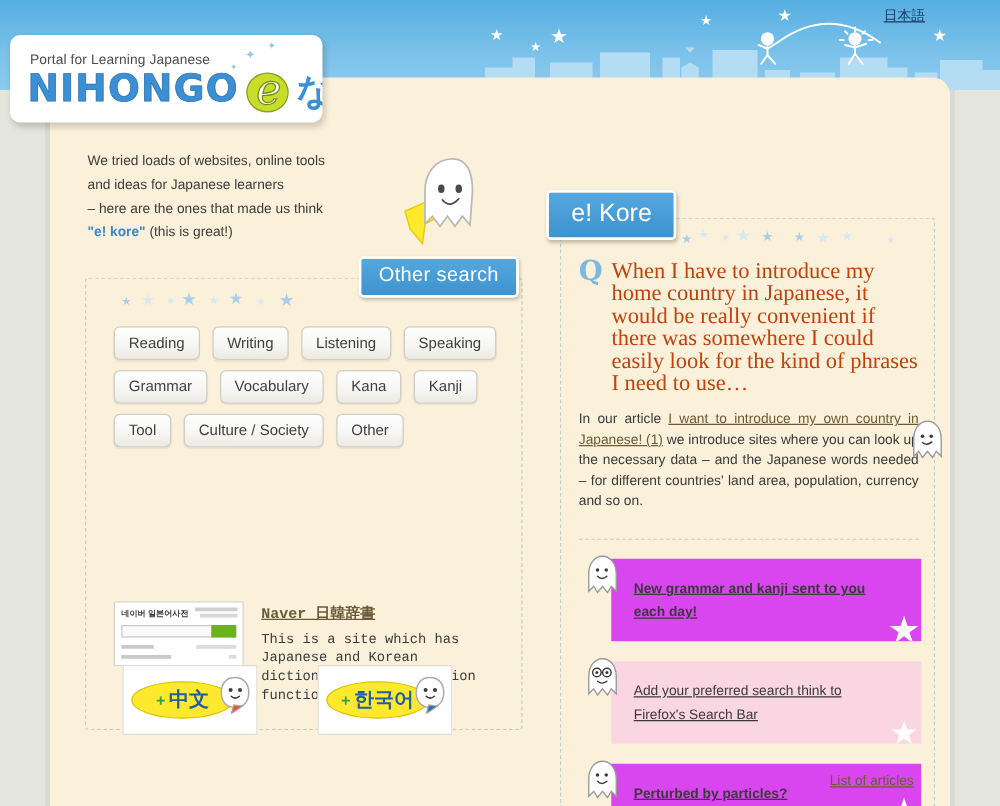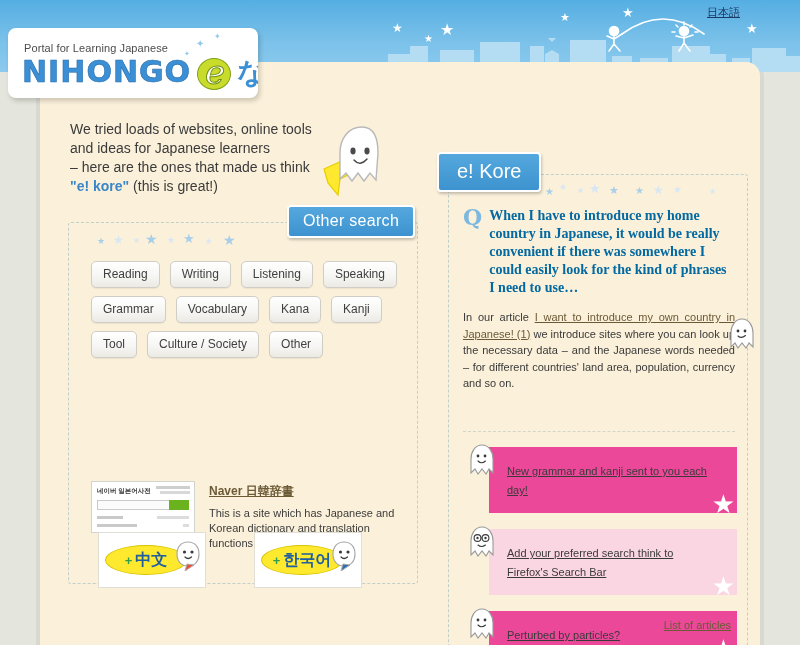--- a/index.html
+++ b/index.html
@@ -113,21 +113,21 @@
     font-weight: bold;
     color: #3b8fd4;
   }
   .logo-spark { position: absolute; color: #8ec9ea; font-size: 10px; }
 
   
   #intro {
     position: absolute;
     left: 30px; top: 58px;
     width: 300px;
-    font-size: 14px;
+    font-size: 11px;
     line-height: 19px;
     color: #3b3b3b;
   }
   #intro .hl { color: #3a86c8; font-weight: bold; }
 
   #intro-ghost {
     position: absolute;
     left: 282px; top: 55px;
     width: 80px; height: 80px;
   }
@@ -206,21 +206,21 @@
   #site-thumb .tbar {
     position: absolute; left: 5px; top: 18px; right: 5px; height: 10px;
     background: #fbfbfb; border: 1px solid #cacaca;
   }
   #site-thumb .tgo {
     position: absolute; right: 5px; top: 18px; width: 20px; height: 10px;
     background: #6ab31e;
   }
   #site-thumb .tl { position: absolute; height: 3px; background: #c9c9c9; }
 
-  #site-text { flex: 1 1 auto; }
+  #site-text { flex: 1 1 auto; font-family: Liberation Mono, monospace; }
   #site-title {
     font-size: 12px;
     color: #6b5a35;
     text-decoration: underline;
     font-weight: bold;
     cursor: pointer;
     display: inline-block;
     margin-bottom: 6px;
   }
   #site-desc {
@@ -305,24 +305,24 @@
   #q-mark {
     font-family: "DejaVu Serif", serif;
     font-size: 22px;
     font-weight: bold;
     color: #7cb8e0;
     line-height: 20px;
     flex: 0 0 auto;
   }
   #q-text {
     font-family: "Liberation Serif", serif;
-    font-size: 14px;
-    font-weight: bold;
+    font-size: 18px;
+    font-weight: normal;
     line-height: 18px;
-    color: #0369a1;
+    color: #c2410c;
   }
   #qa-a {
     margin-top: 12px;
     font-size: 11px;
     line-height: 16.5px;
     color: #3a3a3a;
     text-align: justify;
     position: relative;
   }
   #qa-a .alink {
@@ -352,21 +352,21 @@
   .article-row {
     position: relative;
     margin-bottom: 16px;
   }
   .article-bar {
     margin-left: 22px;
     padding: 14px 24px 14px 18px;
     position: relative;
     overflow: hidden;
   }
-  .article-bar.blue { background: #ec4899; }
+  .article-bar.blue { background: #d946ef; font-weight: bold; }
   .article-bar.pink { background: #fad6e2; }
   .article-link {
     font-size: 11px;
     line-height: 18px;
     color: #3a3a3a;
     text-decoration: underline;
     cursor: pointer;
     position: relative;
     z-index: 2;
   }

